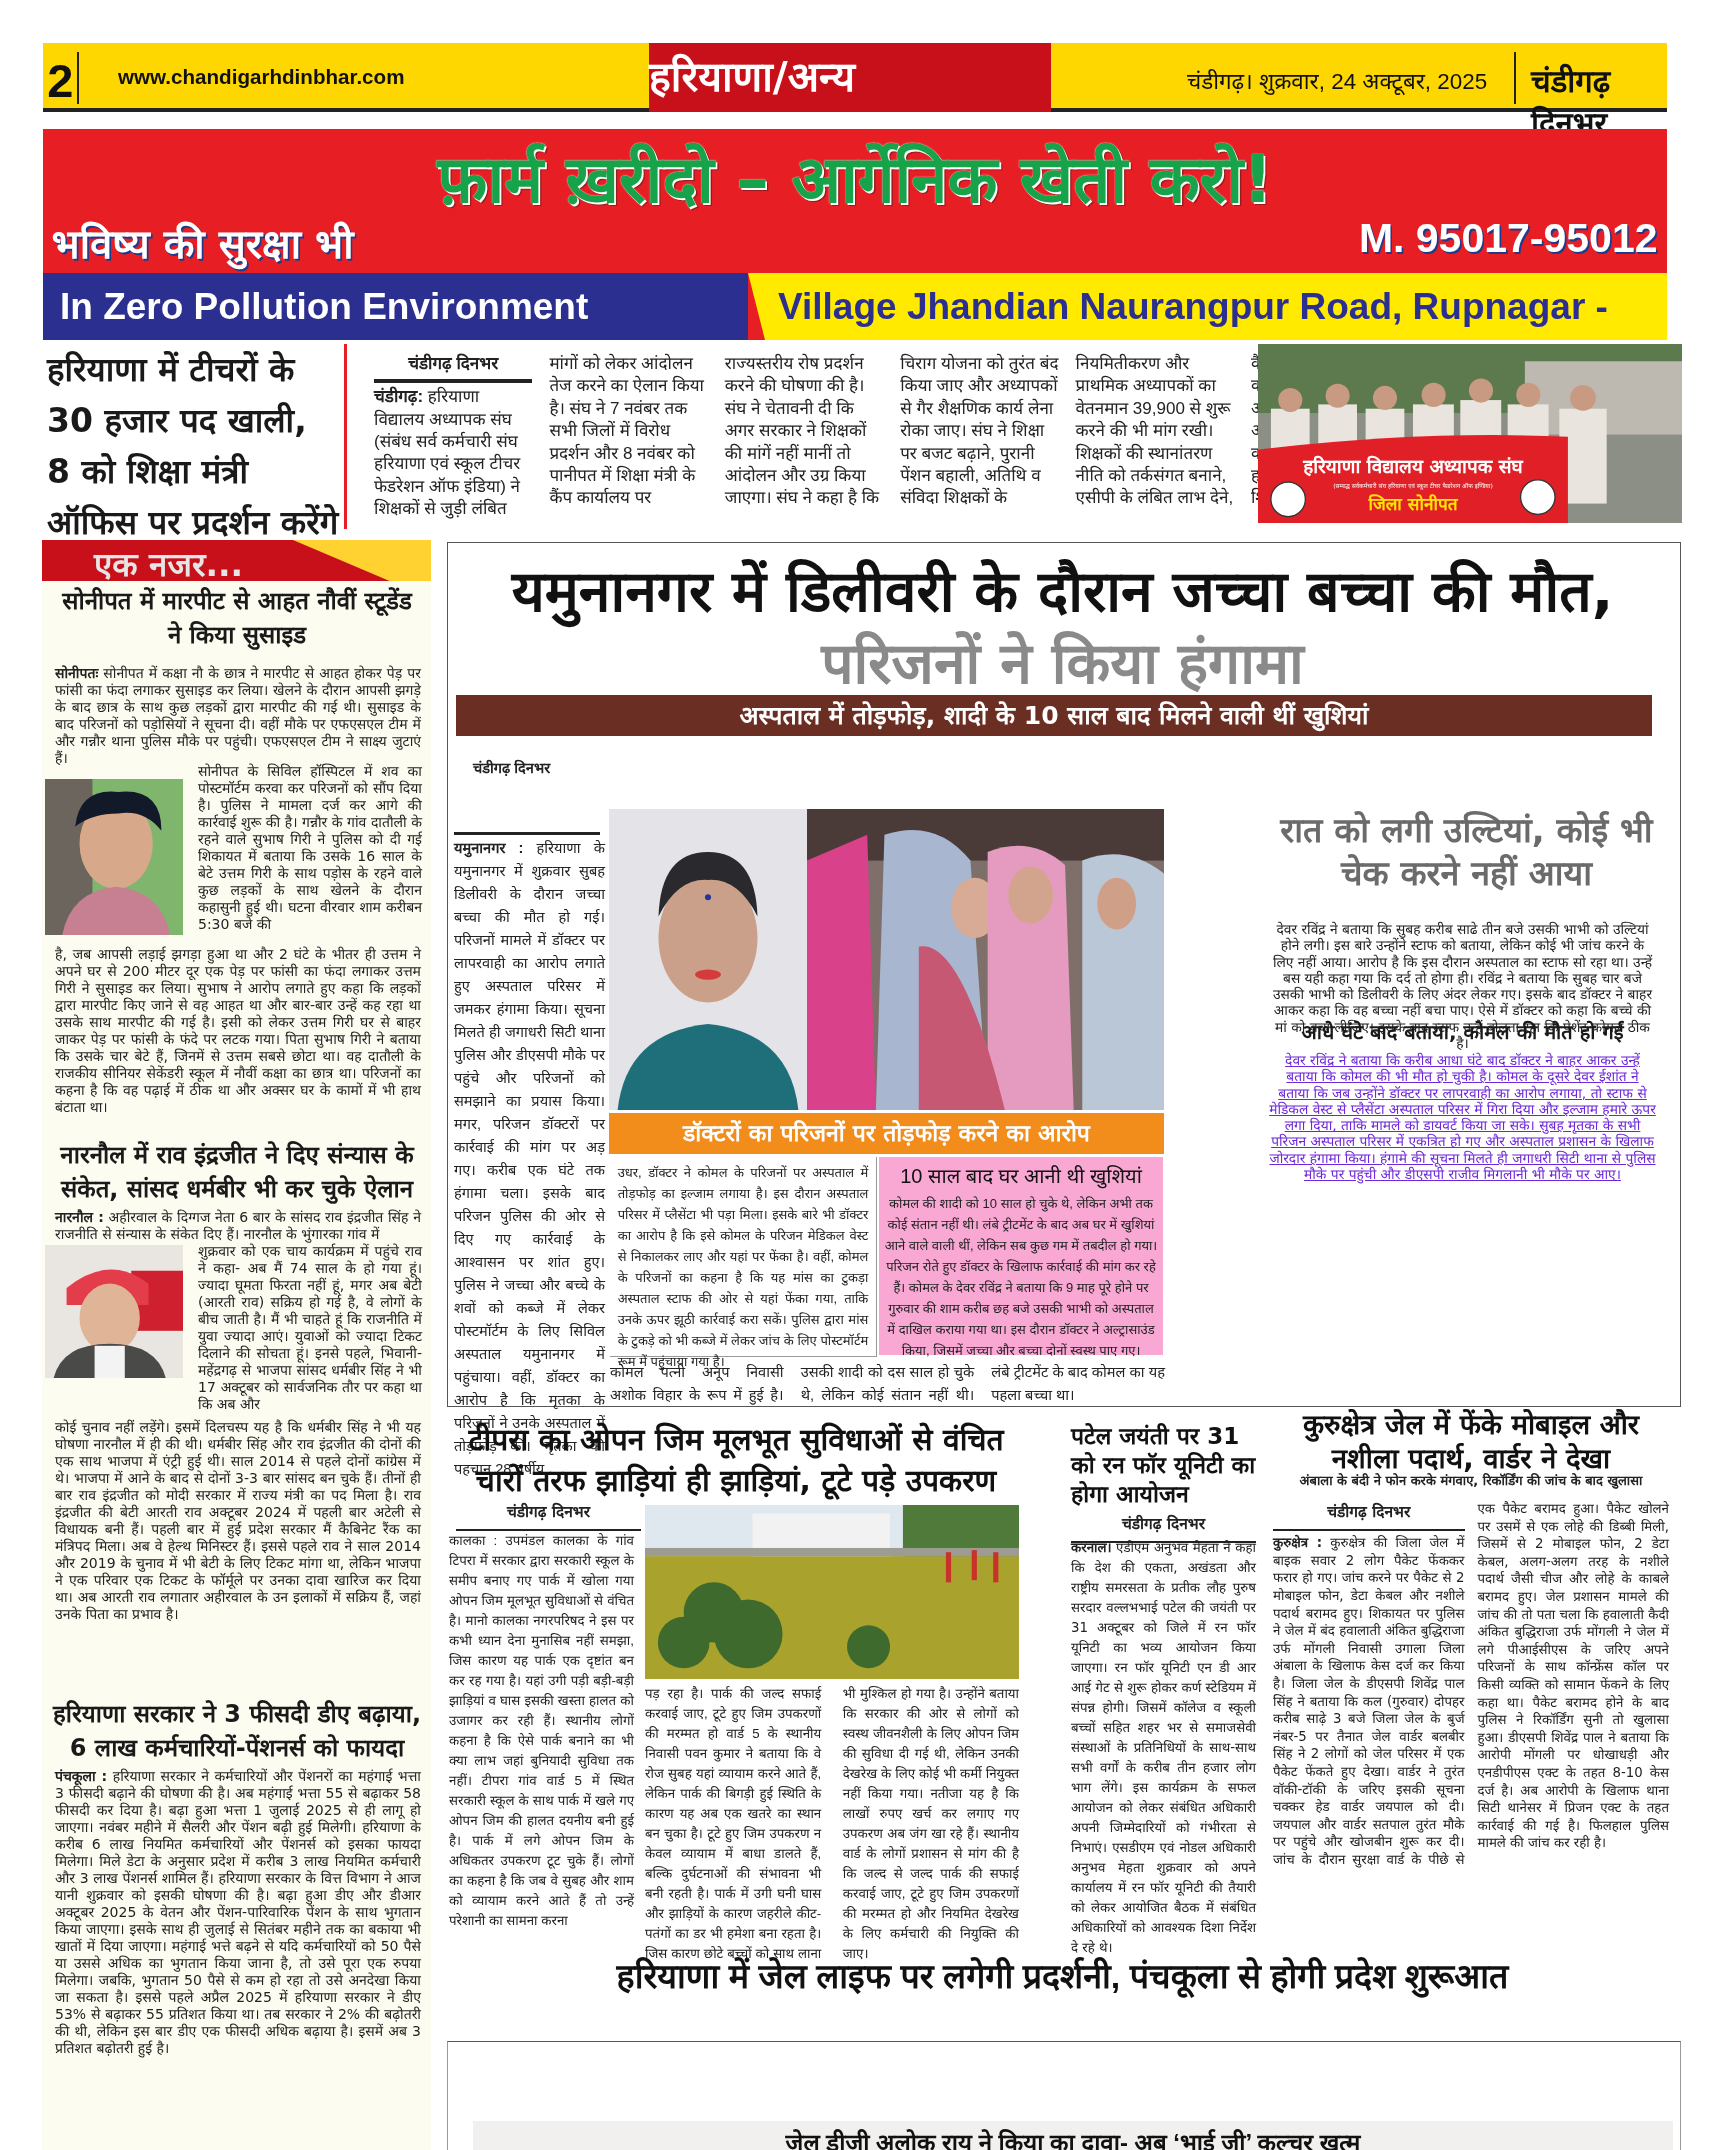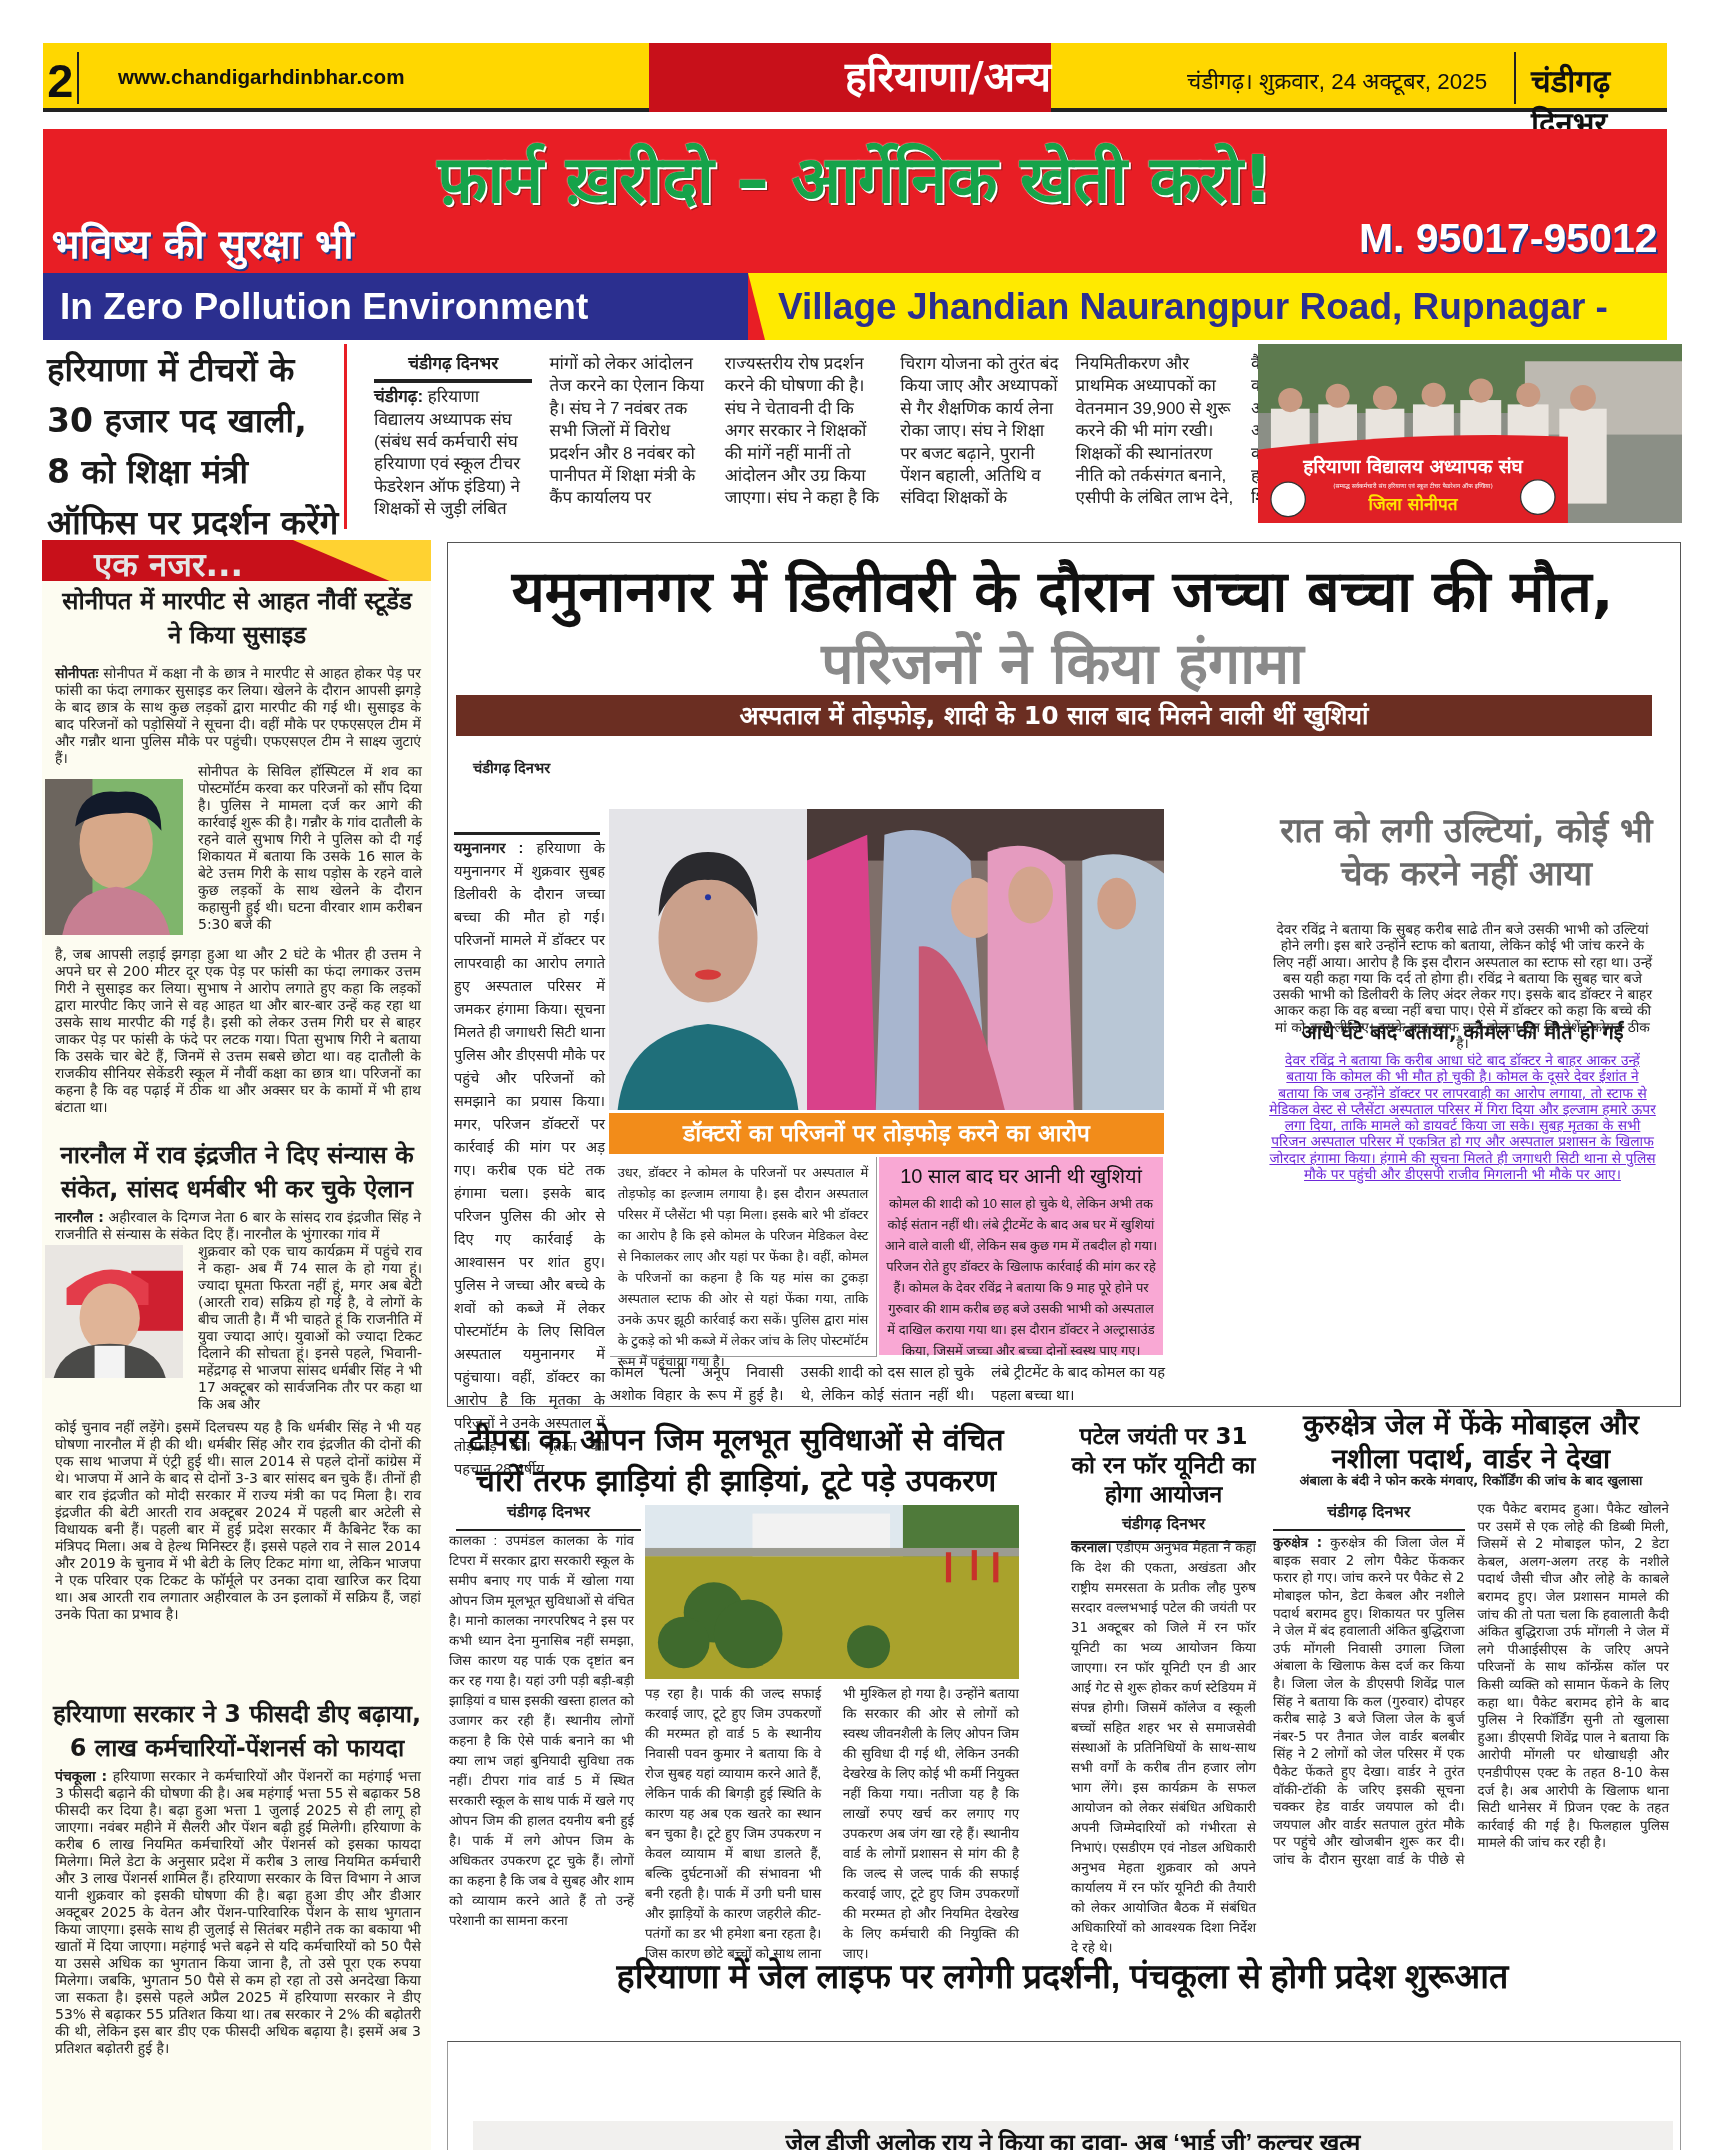--- a/index.html
+++ b/index.html
@@ -5,21 +5,21 @@
   * { box-sizing: border-box; margin: 0; padding: 0; }
   html, body { width: 1710px; height: 2693px; background: #ffffff; overflow: hidden; }
   body { position: relative; font-family: "DejaVu Sans", sans-serif; color: #1a1a1a; }
   .abs { position: absolute; }
 
   
   #hdr { left: 43px; top: 43px; width: 1624px; height: 69px; background: #ffd700; border-bottom: 4.3px solid #222; }
   #hdr .pgno { position: absolute; left: 4.3px; top: 9.5px; font: bold 47px "Liberation Sans", sans-serif; color: #111; }
   #hdr .pgbar { position: absolute; left: 34px; top: 8.6px; width: 1.7px; height: 52px; background: #222; }
   #hdr .site { position: absolute; left: 75px; top: 21.5px; font: bold 20.6px "Liberation Sans", sans-serif; color: #111; }
-  #hdr .section { position: absolute; left: 606px; top: 0; width: 402px; height: 69px; background: #c8101a; color: #fff; font: bold 41px "DejaVu Sans", sans-serif; text-align: right; line-height: 69px; }
+  #hdr .section { position: absolute; left: 606px; top: 0; width: 402px; height: 69px; background: #c8101a; color: #fff; font: bold 41px "DejaVu Sans", sans-serif; text-align: left; line-height: 69px; }
   #hdr .date { position: absolute; left: 1144px; top: 21.5px; font: 22.4px "Liberation Sans", sans-serif; color: #111; }
   #hdr .datebar { position: absolute; left: 1471px; top: 8.6px; width: 1.7px; height: 52px; background: #222; }
   #hdr .brand { position: absolute; left: 1488px; top: 16.3px; font: bold 31px "DejaVu Sans", sans-serif; color: #111; }
 
   
   #ad { left: 43px; top: 129px; width: 1624px; height: 211px; background: #e81e25; overflow: hidden; }
   #ad .headline { position: absolute; left: 0; width: 100%; top: 4.3px; text-align: center; font: bold 65px "DejaVu Sans", sans-serif; color: #16a34a; text-shadow: 0 0 1.3px #fff, 1.7px 1.7px 0 #fff, 3px 3px 0 #991b1b; }
   #ad .sub1 { position: absolute; left: 8.6px; top: 86px; font: bold 40px "DejaVu Sans", sans-serif; color: #fff; text-shadow: 1.7px 1.7px 0 #1e3a8a; }
   #ad .sub2 { position: absolute; left: 628px; top: 86px; font: bold 40px "DejaVu Sans", sans-serif; color: #fff; text-shadow: 1.7px 1.7px 0 #1e3a8a; }
   #ad .phone { position: absolute; right: 9.5px; top: 86px; font: bold 41px "Liberation Sans", sans-serif; color: #fff; text-shadow: 1.7px 1.7px 0 #1e3a8a; }
@@ -63,21 +63,21 @@
   #adhe-h { left: 1269px; top: 1019px; width: 387px; text-align: center; font: bold 20px "DejaVu Sans", sans-serif; line-height: 26px; color: #1a1a1a; }
   #adhe-b { left: 1269px; top: 1052px; width: 387px; text-align: center; font: 13.8px "DejaVu Sans", sans-serif; line-height: 16.3px; color: #6d28d9; text-decoration: underline; }
 
   
   #tipra-h { left: 452px; top: 1415px; width: 568px; font: bold 30px "DejaVu Sans", sans-serif; line-height: 41px; color: #111; text-align: center; }
   #tipra-by { left: 456px; top: 1450px; width: 185px; }
   .byl { font: bold 15.5px "DejaVu Sans", sans-serif; text-align: center; color: #222; padding-bottom: 6.9px; border-bottom: 2.2px solid #222; }
   #tipra-c1 { left: 449px; top: 1465px; width: 185px; font: 13.3px "Liberation Sans", sans-serif; line-height: 20px; text-align: justify; color: #222; }
   #tipra-photo { left: 645px; top: 1454px; width: 374px; height: 174px; }
   #tipra-c2 { left: 645px; top: 1632px; width: 374px; column-count: 2; column-gap: 21.5px; font: 13.3px "Liberation Sans", sans-serif; line-height: 20px; text-align: justify; color: #222; }
-  #patel-h { left: 1071px; top: 1415px; width: 185px; text-align: center; font: bold 23px "DejaVu Sans", sans-serif; line-height: 29px; color: #111; }
+  #patel-h { left: 1071px; top: 1415px; width: 185px; font: bold 23px "DejaVu Sans", sans-serif; line-height: 29px; color: #111; }
   #patel-by { left: 1071px; top: 1456px; width: 185px; }
   #patel-b { left: 1071px; top: 1470px; width: 185px; font: 13.3px "DejaVu Sans", sans-serif; line-height: 20px; text-align: justify; color: #222; }
   #kuru-h { left: 1273px; top: 1407px; width: 396px; text-align: center; font: bold 27.5px "DejaVu Sans", sans-serif; line-height: 34px; color: #111; }
   #kuru-s { left: 1273px; top: 1471px; width: 396px; text-align: center; font: bold 13px "DejaVu Sans", sans-serif; color: #222; }
   #kuru-b { left: 1273px; top: 1500px; width: 396px; height: 525px; column-count: 2; column-gap: 13px; font: 13.3px "DejaVu Sans", sans-serif; line-height: 17.6px; text-align: justify; color: #222; }
 
   
   #jail-box { left: 447px; top: 2041px; width: 1234px; height: 602px; border-top: 1.7px solid #555; border-left: 1.3px solid #999; border-right: 1.3px solid #999; border-bottom: 1.3px solid #555; }
   #jail-h { left: 454px; top: 1953px; width: 1217px; text-align: center; font: bold 34px "Liberation Sans", sans-serif; line-height: 47px; color: #111; }
   #jail-s { left: 473px; top: 2121px; width: 1200px; height: 43px; background: #f1f0ee; text-align: center; font: bold 24px "Liberation Sans", sans-serif; line-height: 43px; color: #111; }

